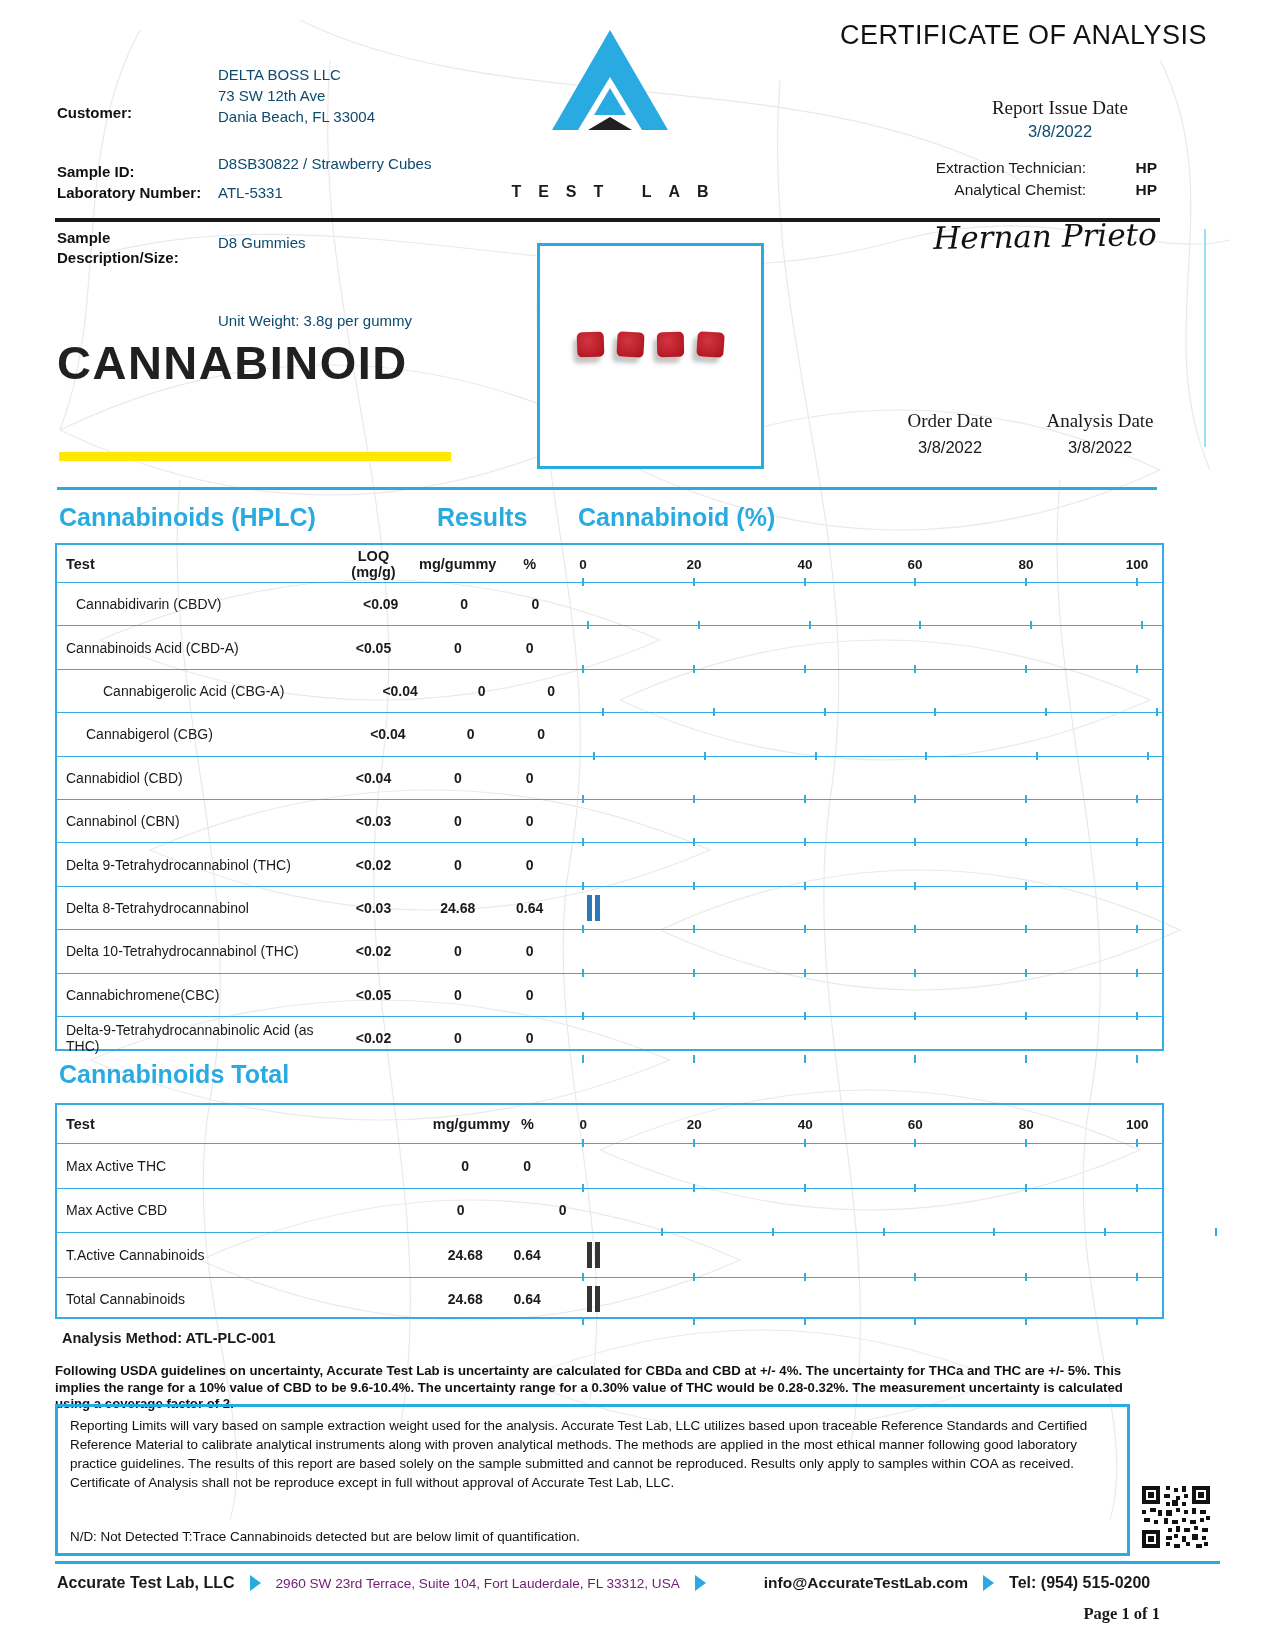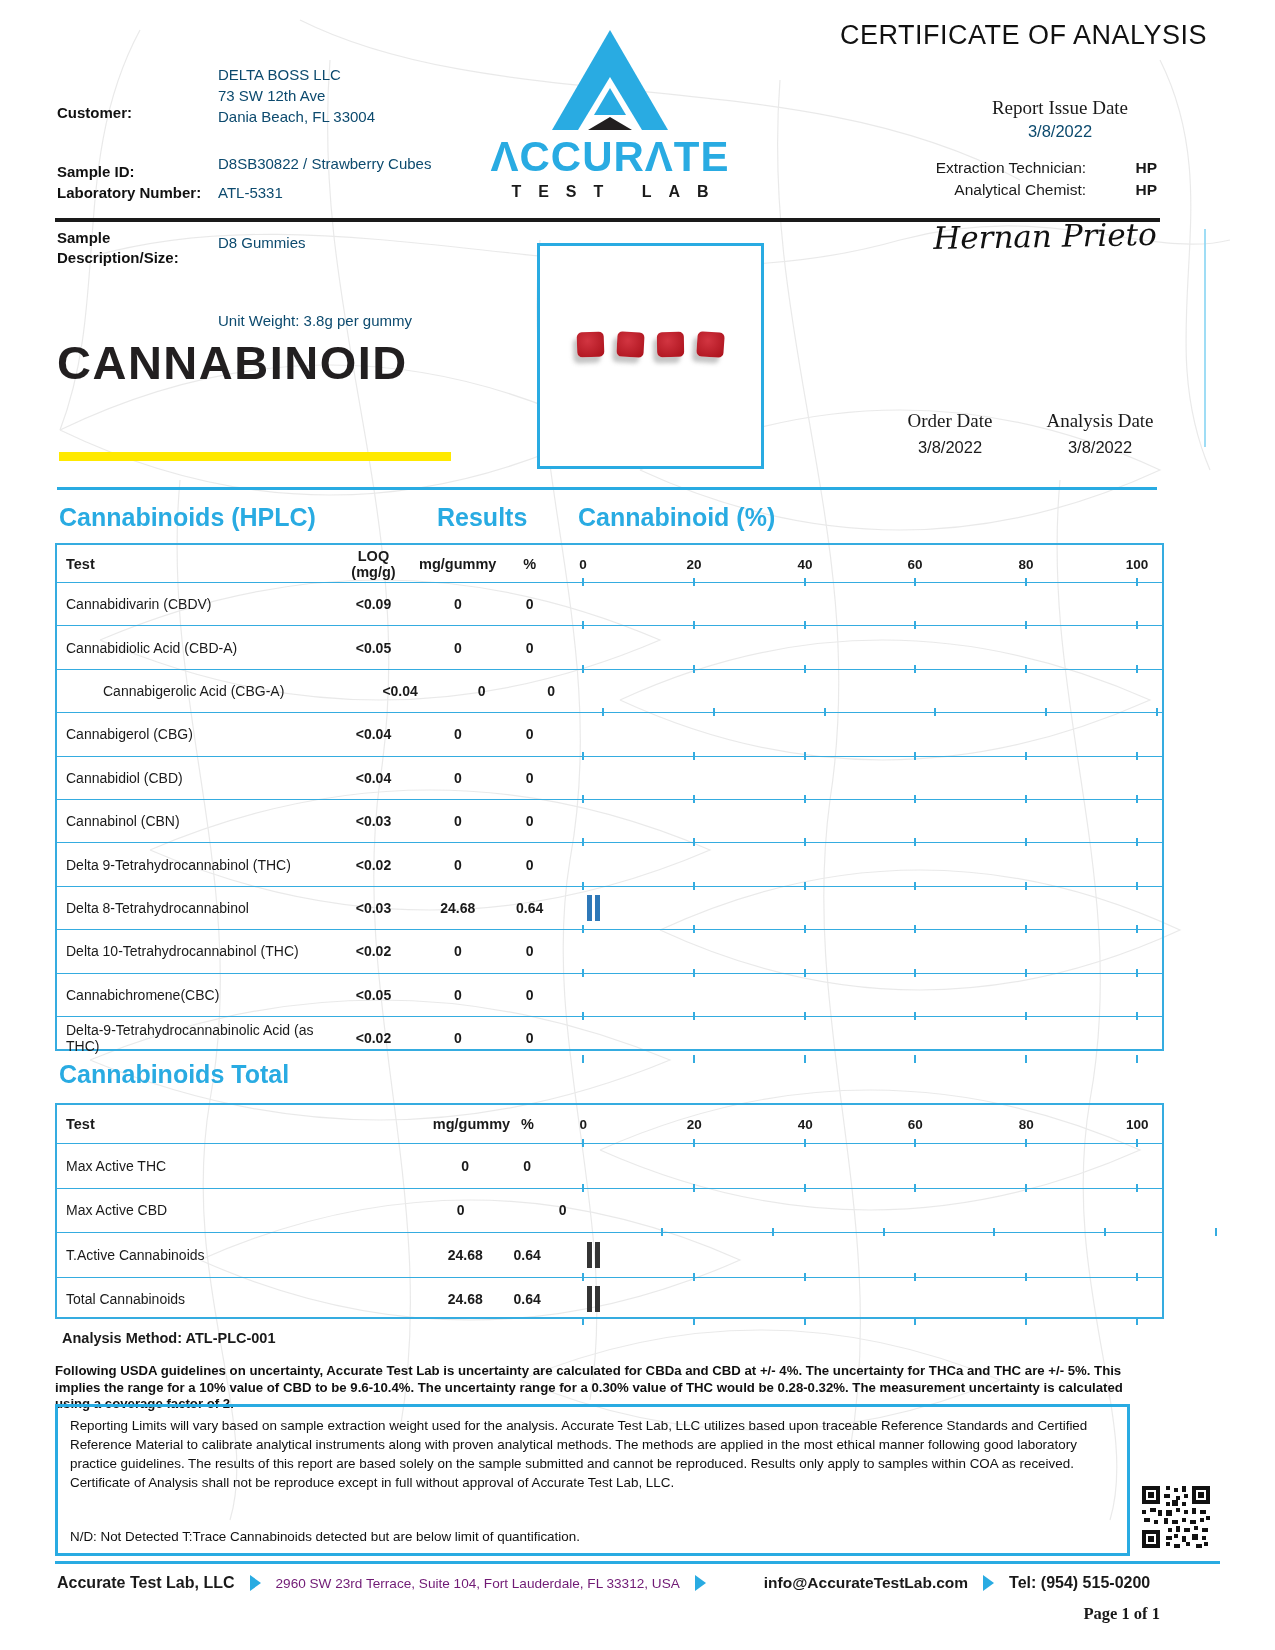--- a/index.html
+++ b/index.html
@@ -133,21 +133,20 @@
   <div class="abs z lbl" style="left:57px;top:163px;">Sample ID:</div>
   <div class="abs z lbl" style="left:57px;top:184px;">Laboratory Number:</div>
   <div class="abs z val" style="left:218px;top:155px;">D8SB30822 / Strawberry Cubes</div>
   <div class="abs z val" style="left:218px;top:184px;">ATL-5331</div>
 
   <div class="abs z" style="left:460px;top:25px;width:300px;height:180px;">
     <div class="tri" style="left:92px;top:5px;border-left:58px solid transparent;border-right:58px solid transparent;border-bottom:100px solid #29abe2;"></div>
     <div class="tri" style="left:118px;top:52px;border-left:32px solid transparent;border-right:32px solid transparent;border-bottom:53px solid #ffffff;"></div>
     <div class="tri" style="left:134px;top:63px;border-left:16px solid transparent;border-right:16px solid transparent;border-bottom:27px solid #29abe2;"></div>
     <div class="tri" style="left:128px;top:92px;border-left:22px solid transparent;border-right:22px solid transparent;border-bottom:13px solid #221f20;"></div>
-    <div class="abs logo-word" style="left:0;top:108px;width:300px;">ΛCCURΛTE</div>
     <div class="abs logo-sub" style="left:0;top:158px;width:300px;">TEST LAB</div>
   </div>
 
   <div class="abs z cert-title" style="left:840px;top:20px;width:320px;text-align:right;white-space:nowrap;">CERTIFICATE OF ANALYSIS</div>
   <div class="abs z serif report-date-label" style="left:960px;top:97px;width:200px;text-align:center;">Report Issue Date</div>
   <div class="abs z val" style="left:960px;top:122px;width:200px;text-align:center;font-size:16.5px;">3/8/2022</div>
 
   <div class="abs z tech-row" style="left:800px;top:159px;width:357px;">
     <span>Extraction Technician:</span>
     <b style="margin-left:18px;">HP</b>
@@ -208,51 +207,51 @@
       <span class="axlab">0</span>
           <span class="axlab">20</span>
           <span class="axlab">40</span>
           <span class="axlab">60</span>
           <span class="axlab">80</span>
           <span class="axlab">100</span>
         </div>
     </div>
     <div style="display:flex;flex-direction:column;flex:1;">
 
-        <div class="trow" style="height:42.4px;flex:none;">
+        <div class="trow" style="height:42.4px;flex:none;padding-left:10px;">
           <div class="cell test">Cannabidivarin (CBDV)</div>
           <div class="cell num loq">&lt;0.09</div>
           <div class="cell num mg">0</div>
           <div class="cell num pct">0</div>
           <div class="cell chart">
             
           </div>
         </div>
 
         <div class="trow" style="height:42.4px;flex:none;">
-          <div class="cell test">Cannabidiolic Acid (CBD-A)</div>
+          <div class="cell test">Cannabinoids Acid (CBD-A)</div>
           <div class="cell num loq">&lt;0.05</div>
           <div class="cell num mg">0</div>
           <div class="cell num pct">0</div>
           <div class="cell chart">
             
           </div>
         </div>
 
         <div class="trow" style="height:42.4px;flex:none;padding-left:37px;">
           <div class="cell test">Cannabigerolic Acid (CBG-A)</div>
           <div class="cell num loq">&lt;0.04</div>
           <div class="cell num mg">0</div>
           <div class="cell num pct">0</div>
           <div class="cell chart">
             
           </div>
         </div>
 
-        <div class="trow" style="height:42.4px;flex:none;">
+        <div class="trow" style="height:42.4px;flex:none;padding-left:20px;">
           <div class="cell test">Cannabigerol (CBG)</div>
           <div class="cell num loq">&lt;0.04</div>
           <div class="cell num mg">0</div>
           <div class="cell num pct">0</div>
           <div class="cell chart">
             
           </div>
         </div>
 
         <div class="trow" style="height:42.4px;flex:none;">

